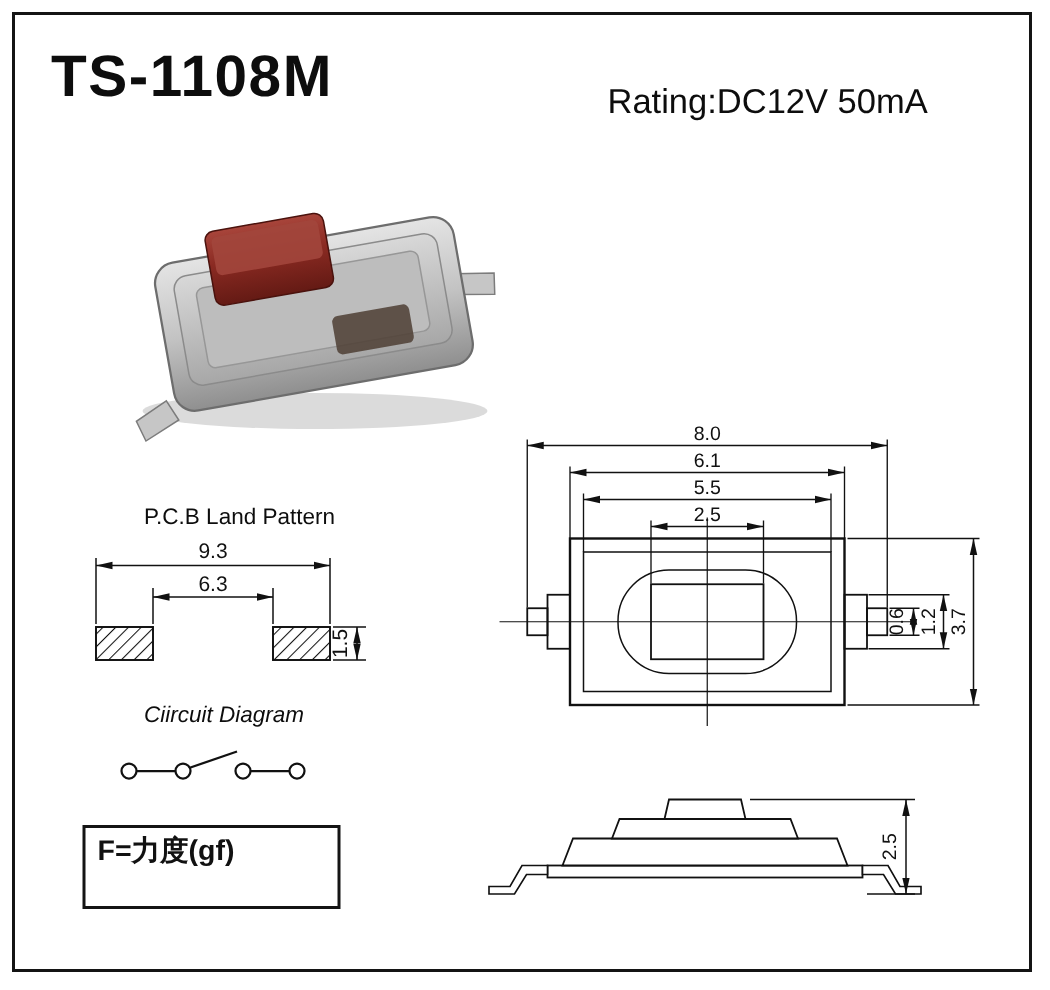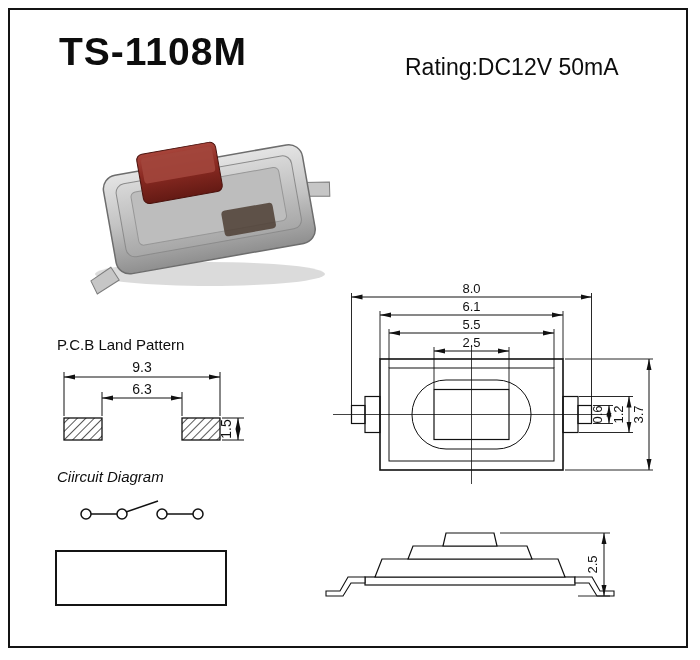--- a/index.html
+++ b/index.html
@@ -6,28 +6,28 @@
   body{
     width:700px;height:660px;position:relative;overflow:hidden;
     font-family:"Liberation Sans",sans-serif;color:#111;
   }
   .frame{
     position:absolute;left:8px;top:8px;width:680px;height:640px;
     border:2px solid #141414;box-sizing:border-box;
   }
   .title{
     position:absolute;left:34px;top:30px;
-    font-size:39px;font-weight:bold;letter-spacing:1px;color:#0d0d0d;margin-left:25px;
+    font-size:39px;font-weight:bold;letter-spacing:1px;color:#0d0d0d;
   }
   .rating{
     position:absolute;left:405px;top:54px;
     font-size:23px;color:#0d0d0d;
   }
   .small-label{
-    position:absolute;font-size:15px;color:#0d0d0d;
+    position:absolute;font-size:15px;color:#0d0d0d;margin-left:39px;
   }
   .force-box{
     position:absolute;left:55px;top:550px;width:172px;height:56px;
     border:2px solid #141414;box-sizing:border-box;
     padding:3px 8px;font-size:19px;font-weight:bold;line-height:25px;
   }
   svg{position:absolute;}
   svg text{font-family:"Liberation Sans",sans-serif;fill:#111;}
   .dimtxt{font-size:13px;}
   .dimtxt2{font-size:14px;}
@@ -108,20 +108,21 @@
   <circle cx="8" cy="18" r="5" fill="none" stroke="#111" stroke-width="1.5"></circle>
   <circle cx="44" cy="18" r="5" fill="none" stroke="#111" stroke-width="1.5"></circle>
   <circle cx="84" cy="18" r="5" fill="none" stroke="#111" stroke-width="1.5"></circle>
   <circle cx="120" cy="18" r="5" fill="none" stroke="#111" stroke-width="1.5"></circle>
   <line x1="13" y1="18" x2="39" y2="18" stroke="#111" stroke-width="1.5"></line>
   <line x1="89" y1="18" x2="115" y2="18" stroke="#111" stroke-width="1.5"></line>
   <line x1="48" y1="16" x2="80" y2="5" stroke="#111" stroke-width="1.5"></line>
 </svg>
 
 <div class="force-box">
+  <div>F=力度(gf)</div>
 </div>
 
 <svg style="left:295px;top:281px;" width="370" height="230" viewBox="0 0 370 230">
   <defs>
     <marker id="ta" markerWidth="12" markerHeight="8" refX="11" refY="3" orient="auto-start-reverse" markerUnits="userSpaceOnUse">
       <path d="M0,0.5 L11,3 L0,5.5 Z" fill="#111"></path>
     </marker>
   </defs>
 
   <line x1="38" y1="133.5" x2="315" y2="133.5" stroke="#111" stroke-width="0.8"></line>

